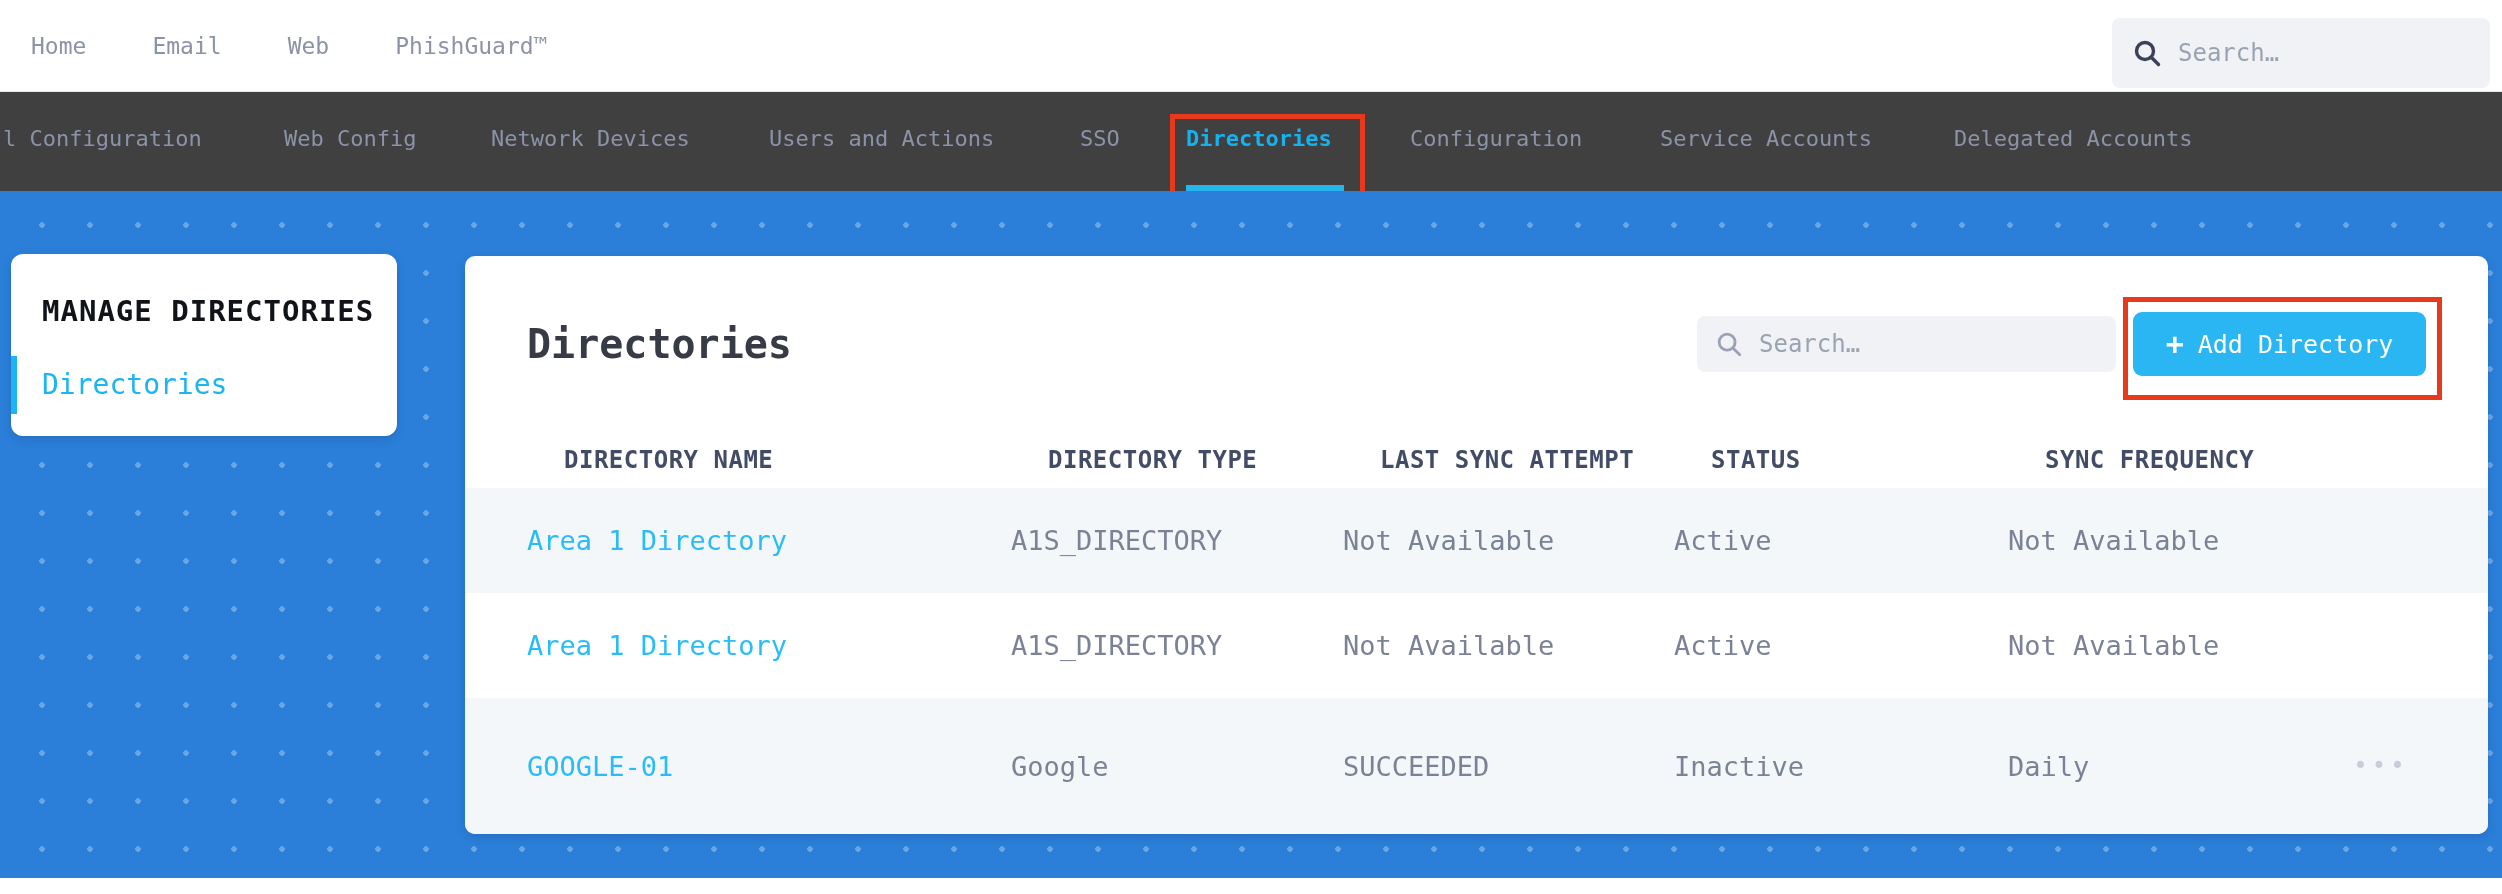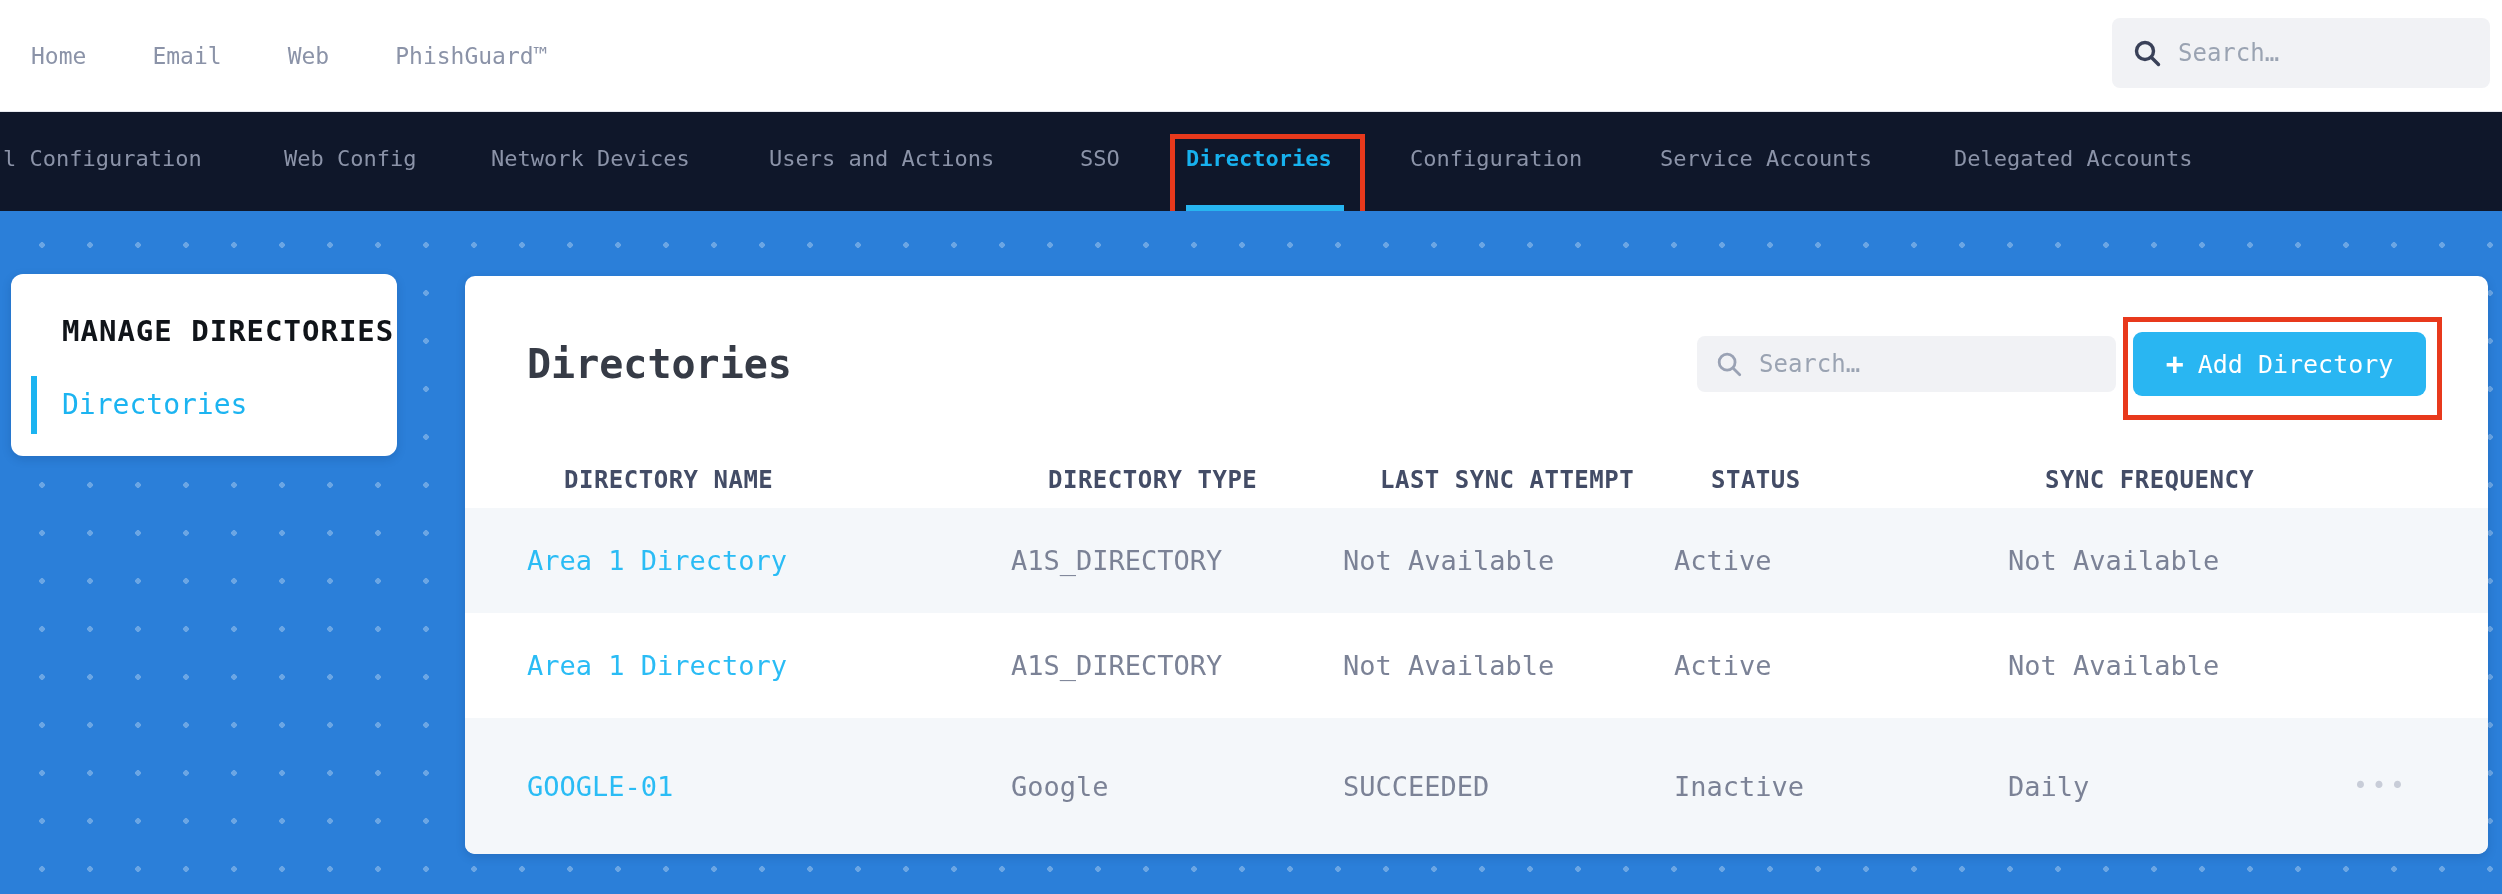--- a/index.html
+++ b/index.html
@@ -1,48 +1,48 @@
 <!DOCTYPE html>
 <html><head>
 <meta charset="utf-8">
 <style>
   * { margin:0; padding:0; box-sizing:border-box; }
   html,body { width:2502px; height:894px; overflow:hidden; background:#fff;
     font-family:"DejaVu Sans Mono","Liberation Mono",monospace; }
 
   
-  .topbar { position:relative; width:100%; height:112px; background:#fff;
+  .topbar { position:relative; width:100%; height:92px; background:#fff;
     border-bottom:1px solid #e7e9ee; display:flex; align-items:center; }
   .topnav { display:flex; gap:66px; padding-left:31px; }
   .topnav .nav-item { font-size:23px; color:#8b93a8; cursor:pointer; white-space:nowrap; }
   .search-box { display:flex; align-items:center; background:#f1f2f5; border-radius:8px;justify-content:space-between; }
   .top-search { position:absolute; right:12px; top:18px; width:378px; height:70px; padding:0 20px; }
   .search-box svg { flex:0 0 auto; margin-right:16px; }
   .search-box input { border:none; outline:none; background:transparent; width:100%;
     font-family:inherit; font-size:24px; color:#4a5169; }
   .search-box input::placeholder { color:#9aa3b2; }
 
   
-  .tabsbar { position:relative; width:100%; height:99px; background:#0f172a; }
+  .tabsbar { position:relative; width:100%; height:99px; background:#404040; }
   .tab { position:absolute; top:0; height:93px; display:flex; align-items:center;
     font-size:22px; color:#8b93a8; cursor:pointer; white-space:nowrap; }
   .tab.active { color:#17b1ee; font-weight:bold; }
   .tab-underline { position:absolute; left:1186px; top:93px; width:158px; height:6px;
     background:#27b5f0; }
   .tab-annotation { position:absolute; left:1170px; top:22px; width:195px; height:97px;
     border:5px solid #e8391c; }
 
   
   .content { position:relative; width:100%; height:687px; background:#2b7fd9;
     background-image:radial-gradient(circle, rgba(255,255,255,0.30) 2.6px, transparent 3px);
     background-size:48px 48px; background-position:18px 10px; }
 
   
   .side-card { position:absolute; left:11px; top:63px; width:386px; height:182px;
-    background:#fff; border-radius:12px; box-shadow:0 3px 10px rgba(10,40,90,0.18);padding-left:20px; }
+    background:#fff; border-radius:12px; box-shadow:0 3px 10px rgba(10,40,90,0.18); }
   .side-title { margin:40px 0 0 31px; font-size:29px; font-weight:600; color:#101419;
     letter-spacing:1px; }
   .side-item { position:relative; margin:40px 0 0 31px; font-size:28px; color:#1cb4f1;
     cursor:pointer; width:fit-content; }
   .side-item::before { content:""; position:absolute; left:-31px; top:-12px; width:6px;
     height:58px; background:#1cb4f1; }
 
   
   .main-card { position:absolute; left:465px; top:65px; width:2023px; height:578px;
     background:#fff; border-radius:10px; box-shadow:0 3px 10px rgba(10,40,90,0.18);

